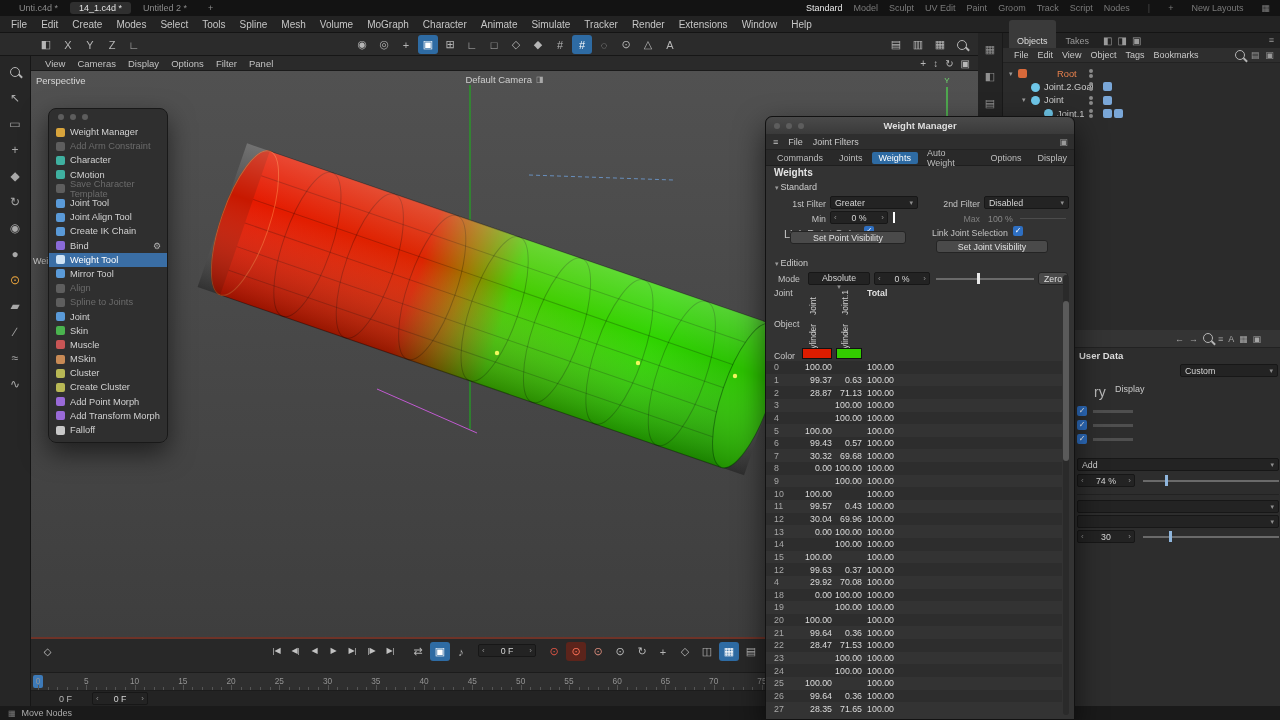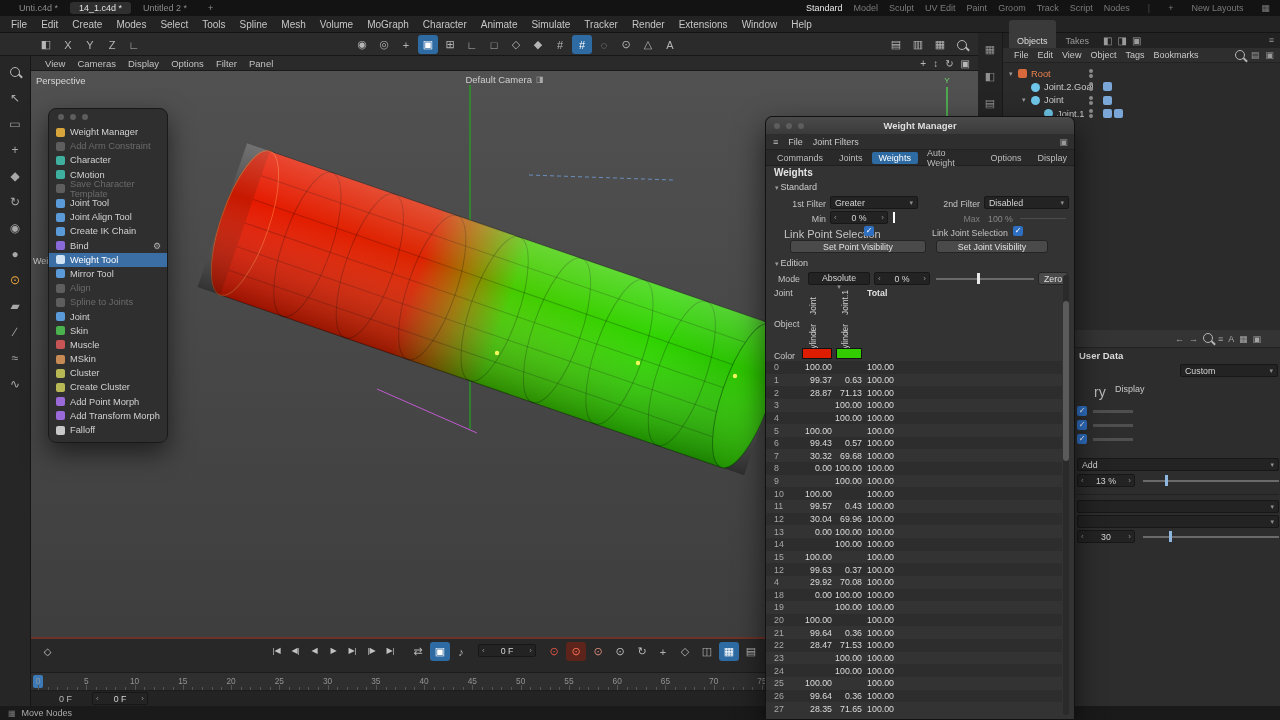--- a/index.html
+++ b/index.html
@@ -442,21 +442,21 @@
       <span class="obj-micons" id="obj-menu-icons">
           <span><span class="mag"></span></span>
           <span>▤</span>
           <span>▣</span>
         </span>
     </div>
     <div class="tree" id="tree">
         <div class="trow" style="padding-left: 6px;">
           <span class="tri">▾</span>
           <span class="t-ico" style="background: rgb(216, 105, 58); border-radius: 2px;"></span>
-          <span style="color: rgb(232, 129, 77);">Root</span>
+          <span style="color: rgb(232, 129, 77); margin-left: 26px;">Root</span>
           <span class="t-dots">
             <i></i>
             <i></i>
           </span>
           <span class="t-tags"></span>
         </div>
         <div class="trow" style="padding-left: 19px;">
           <span class="tri"></span>
           <span class="t-ico" style="background: rgb(110, 198, 232);"></span>
           <span>Joint.2.Goal</span>
@@ -515,21 +515,21 @@
     </div>
     <span class="abs" style="left:59px;top:54px;color:#b8b8b8;font-size:14px;padding-left:32px;">ry</span>
     <span class="abs" style="left:112px;top:54px;color:#c8c8c8;font-size:9px;">Display</span>
     <div id="ud-checkrows"></div>
     <div class="dd" style="left:74px;top:128px;width:202px;">
       <span>Add</span>
         <span class="ar">▾</span>
     </div>
     <div class="stp" style="left:74px;top:144px;width:58px;">
       <span class="a">‹</span>
-        <span>13 %</span>
+        <span>74 %</span>
         <span class="a">›</span>
     </div>
     <div class="slider-track" style="left:140px;top:150px;width:136px;"></div>
     <div class="slider-handle" style="left:162px;top:145px;background:#8fb6dd;"></div>
     <div class="abs" style="left:74px;top:164px;width:202px;height:1px;background:#222;"></div>
     <div class="dd" style="left:74px;top:170px;width:202px;">
       <span></span>
         <span class="ar">▾</span>
     </div>
     <div class="dd" style="left:74px;top:185px;width:202px;">
@@ -598,21 +598,21 @@
     <div class="caret" style="left:127px;top:95px;"></div>
     <span class="ctl-label dim" style="left:164px;top:97px;width:50px;">Max</span>
     <span class="abs dim" style="left:222px;top:97px;font-size:8.8px;color:#d5d5d5;">100 %</span>
     <div class="abs dim" style="left:254px;top:101px;width:46px;height:1px;background:#666;"></div>
 
     <span class="abs" style="left:18px;top:111px;font-size:11px;color:#c4c4c4;">Link Point Selection</span>
     <span class="cb" style="left:98px;top:109px;">✓</span>
     <span class="abs" style="left:166px;top:111px;font-size:8.8px;color:#c4c4c4;">Link Joint Selection</span>
     <span class="cb" style="left:247px;top:109px;">✓</span>
 
-    <div class="btn" style="left:24px;top:123px;width:136px;">Set Point Visibility</div>
+    <div class="btn" style="left:24px;top:114px;width:116px;">Set Point Visibility</div>
     <div class="btn" style="left:170px;top:123px;width:112px;">Set Joint Visibility</div>
 
     <span class="sec" style="left:9px;top:141px;">Edition</span>
     <span class="abs" style="left:12px;top:157px;font-size:8.8px;color:#c4c4c4;">Mode</span>
     <div class="dd" style="left:42px;top:155px;width:62px;flex-direction:column;">
       <span>Absolute</span>
         <span class="ar">▾</span>
     </div>
     <div class="stp" style="left:108px;top:155px;width:56px;">
       <span class="a">‹</span>

